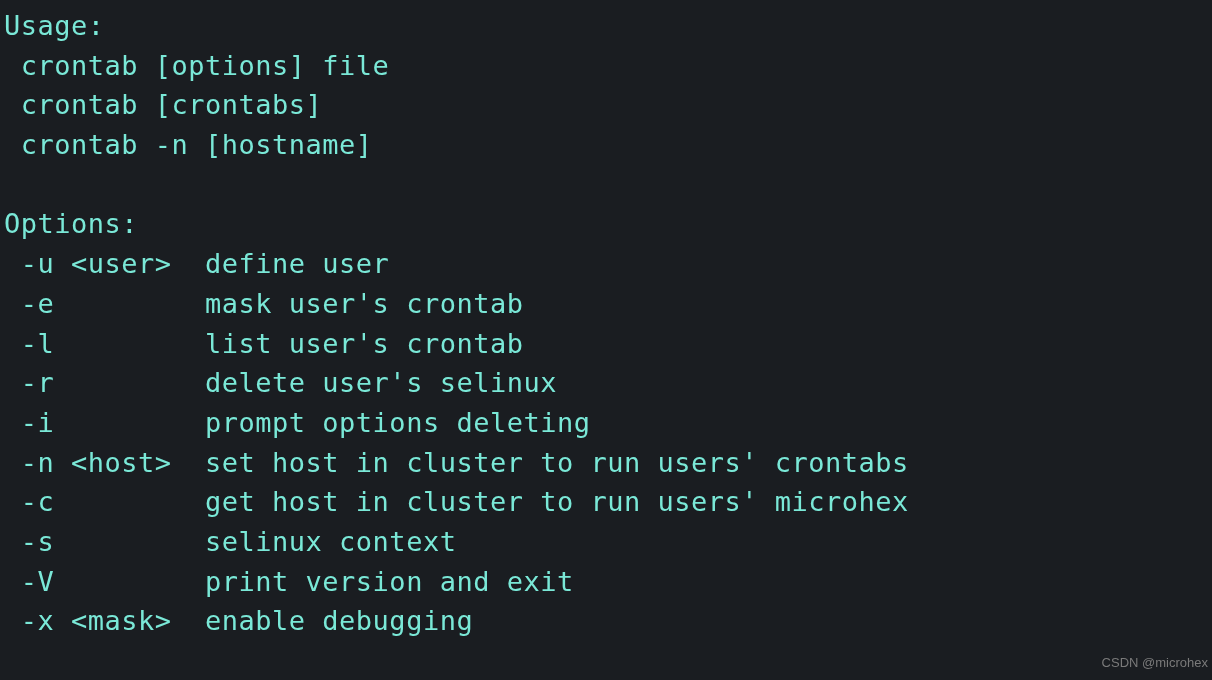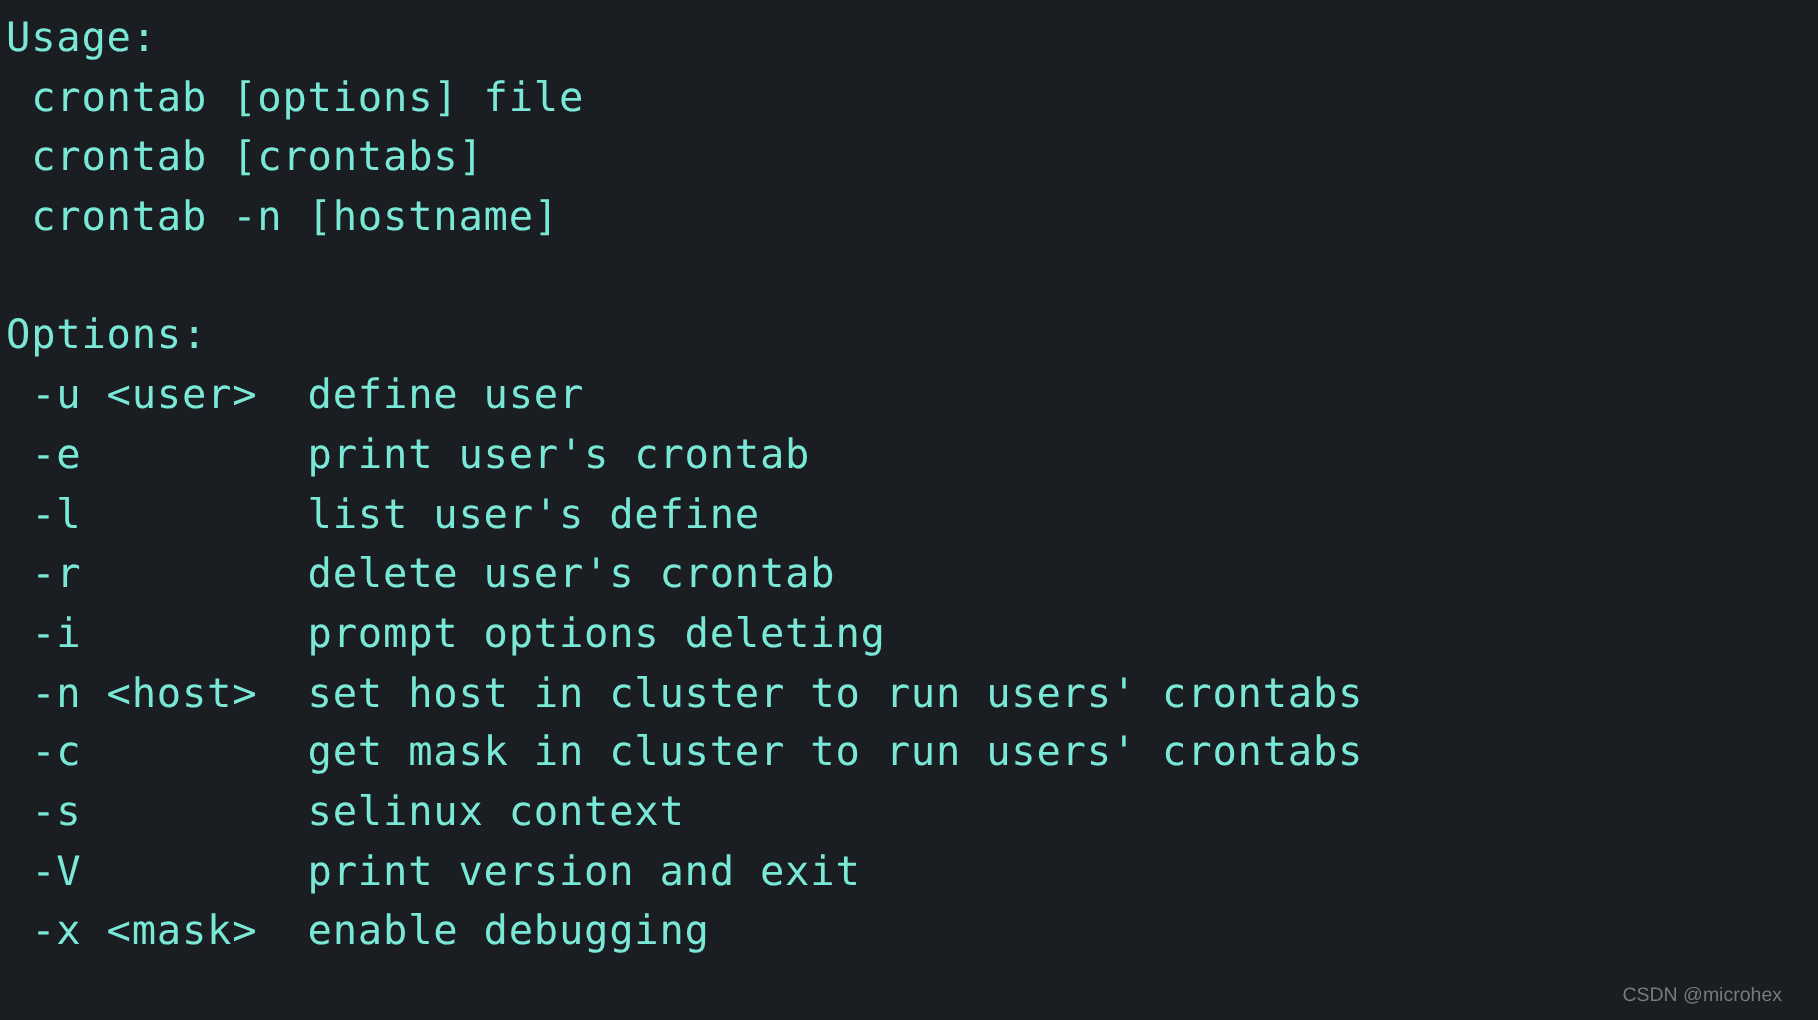--- a/index.html
+++ b/index.html
@@ -20,40 +20,40 @@
       overflow: hidden;
       letter-spacing: 0.5px;
     }
     pre {
       font-family: inherit;
       white-space: pre;
     }
     .watermark {
       position: absolute;
       bottom: 8px;
-      right: 24px;
+      right: 4px;
       font-size: 13px;
       color: #7a7a7a;
       font-family: Arial, sans-serif;
       letter-spacing: 0;
     }
   </style>
 </head>
 <body>
 
 <pre><span>Usage:</span>
 <span> crontab [options] file</span>
 <span> crontab [crontabs]</span>
 <span> crontab -n [hostname]</span>
 
 <span>Options:</span>
 <span> -u &lt;user&gt;  define user</span>
-<span> -e         print user's crontab</span>
-<span> -l         list user's define</span>
-<span> -r         delete user's crontab</span>
+<span> -e         mask user's crontab</span>
+<span> -l         list user's crontab</span>
+<span> -r         delete user's selinux</span>
 <span> -i         prompt options deleting</span>
 <span> -n &lt;host&gt;  set host in cluster to run users' crontabs</span>
-<span> -c         get mask in cluster to run users' crontabs</span>
+<span> -c         get host in cluster to run users' microhex</span>
 <span> -s         selinux context</span>
 <span> -V         print version and exit</span>
 <span> -x &lt;mask&gt;  enable debugging</span></pre>
 
 <div class="watermark">CSDN @microhex</div>
 
 </body></html>

